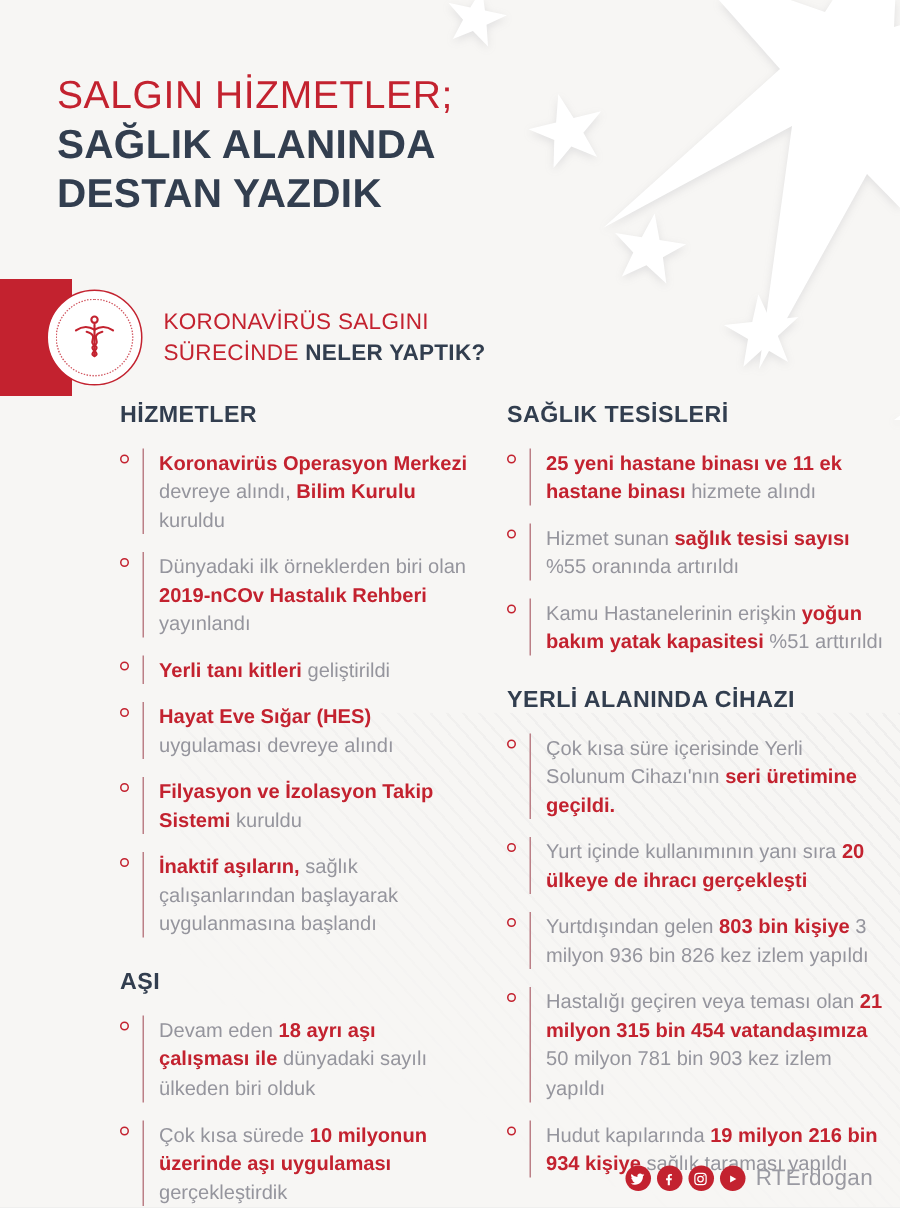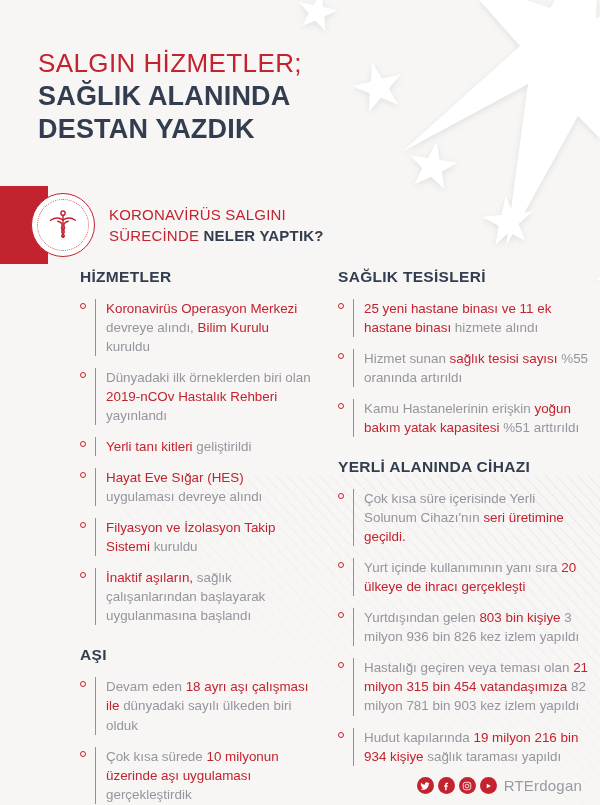--- a/index.html
+++ b/index.html
@@ -37,21 +37,21 @@
   .col-l{width:232px; flex:none;}
   .col-r{width:252px; flex:none;}
   .sec{margin-bottom:17px;}
   .sec + .sec{margin-top:21px;}
   .sec h2{font-size:15.5px; font-weight:700; color:var(--navy); letter-spacing:.3px; margin-bottom:13px;}
   .item{display:flex; margin-bottom:12px;}
   .bullet{flex:none; width:6px; height:6px; border:1.8px solid var(--red); border-radius:50%;
     margin-top:4px; background:transparent;}
   .itext{margin-left:9px; padding-left:10px; border-left:1px solid var(--line);
     font-size:13.4px; line-height:1.42; color:var(--gray);}
-  .itext .rb{color:var(--red); font-weight:400;}
+  .itext .rb{color:var(--red); font-weight:700;}
   
   .social{position:absolute; right:18px; bottom:11px; display:flex; align-items:flex-end; gap:4px;}
   .sicon{width:17px; height:17px; border-radius:50%; background:var(--red);
     display:flex; align-items:center; justify-content:center;}
   .handle{font-size:15px; color:var(--handle); margin-left:3px; letter-spacing:.2px;}
 </style>
 </head>
 <body>
 
 <div class="poster">
@@ -170,21 +170,21 @@
         <div class="item">
             <span class="bullet"></span>
             <p class="itext"><span>Yurt içinde kullanımının yanı sıra </span><span class="rb">20 ülkeye de ihracı gerçekleşti</span></p>
           </div>
         <div class="item">
             <span class="bullet"></span>
             <p class="itext"><span>Yurtdışından gelen </span><span class="rb">803 bin kişiye</span><span> 3 milyon 936 bin 826 kez izlem yapıldı</span></p>
           </div>
         <div class="item">
             <span class="bullet"></span>
-            <p class="itext"><span>Hastalığı geçiren veya teması olan </span><span class="rb">21 milyon 315 bin 454 vatandaşımıza</span><span> 82 milyon 781 bin 903 kez izlem yapıldı</span></p>
+            <p class="itext"><span>Hastalığı geçiren veya teması olan </span><span class="rb">21 milyon 315 bin 454 vatandaşımıza</span><span> 50 milyon 781 bin 903 kez izlem yapıldı</span></p>
           </div>
         <div class="item">
             <span class="bullet"></span>
             <p class="itext"><span>Hudut kapılarında </span><span class="rb">19 milyon 216 bin 934 kişiye</span><span> sağlık taraması yapıldı</span></p>
           </div>
       </div>
 
     </section>
   </main>
 

